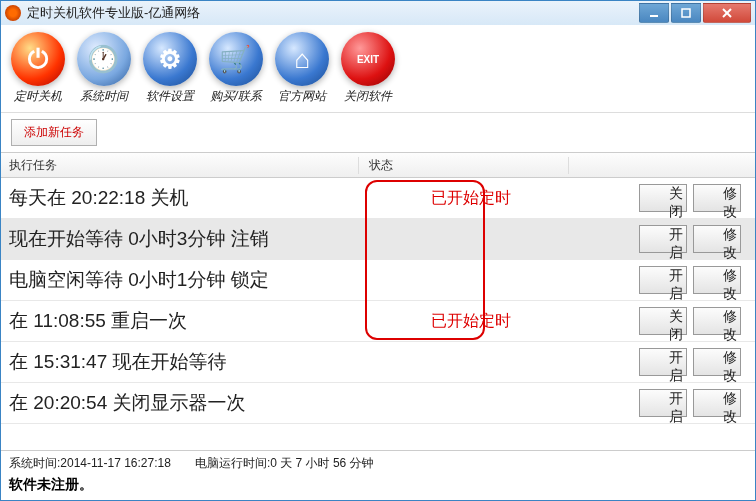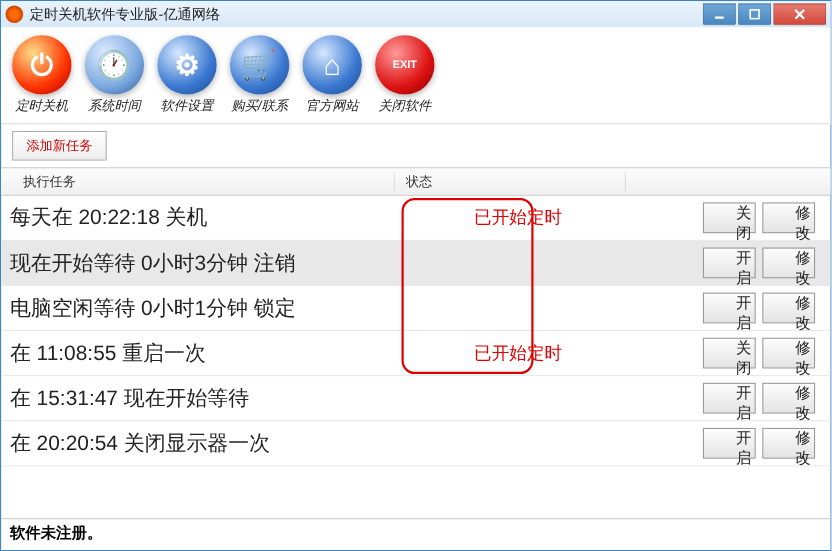--- a/index.html
+++ b/index.html
@@ -18,21 +18,21 @@
 .tool-label { font-size: 12px; color: #222; font-style: italic; }
 .icon-power { background: radial-gradient(circle at 35% 30%, #ffdd88, #ff3300 60%, #aa0000); }
 .icon-clock { background: radial-gradient(circle at 35% 30%, #e0ecff, #7aa8e0 60%, #2a5a9a); }
 .icon-gear { background: radial-gradient(circle at 35% 30%, #d6e8ff, #3a78d0 60%, #1a4a90); }
 .icon-cart { background: radial-gradient(circle at 35% 30%, #d6e8ff, #3a78d0 60%, #1a4a90); }
 .icon-home { background: radial-gradient(circle at 35% 30%, #d6e8ff, #3a78d0 60%, #1a4a90); }
 .icon-exit { background: radial-gradient(circle at 35% 30%, #ff9999, #dd1111 60%, #880000); }
 .subbar { padding: 6px 10px; }
 .add-btn { padding: 4px 12px; border: 1px solid #b0b0b0; background: linear-gradient(#fff,#eee); color: #c00; cursor: pointer; font-size: 12px; }
 .headers { display: flex; height: 26px; align-items: center; border-top: 1px solid #ccc; border-bottom: 1px solid #ccc; background: linear-gradient(#fdfdfd,#efefef); font-size: 12px; color: #333; }
-.col-task { width: 358px; padding-left: 20px; border-right: 1px solid #ddd; }
+.col-task { width: 358px; padding-left: 8px; border-right: 1px solid #ddd; }
 .col-status { width: 210px; padding-left: 10px; border-right: 1px solid #ddd; }
 .col-actions { flex: 1; }
 .rows { flex: 1; overflow: auto; position: relative; }
 .row { display: flex; height: 41px; align-items: center; border-bottom: 1px solid #e8e8e8; }
 .row.selected { background: #e8e8e8; }
 .task-cell { width: 358px; padding-left: 8px; font-size: 19px; color: #222; }
 .status-cell { width: 210px; padding-left: 14px; font-size: 16px; color: #d00; text-align: center; }
 .action-cell { flex: 1; display: flex; gap: 6px; justify-content: flex-end; padding-right: 14px; }
 .row-btn { width: 48px; height: 28px; border: 1px solid #999; background: linear-gradient(#fcfcfc,#e4e4e4); cursor: pointer; font-size: 14px; color: #222; padding-left: 26px; }
 .status-box { position: absolute; left: 364px; top: 2px; width: 120px; height: 160px; border: 2px solid #d00; border-radius: 12px; pointer-events: none; }
@@ -150,15 +150,19 @@
         <div class="task-cell">在 20:20:54 关闭显示器一次</div>
         <div class="status-cell"></div>
         <div class="action-cell">
           <button class="row-btn">开启</button>
           <button class="row-btn">修改</button>
         </div>
       </div>
     </div>
 
   <div class="footer">
+    <div class="footer-line1">
+      <span><span>系统时间:</span><span>2014-11-17 16:27:18</span></span>
+      <span><span>电脑运行时间:</span><span>0 天 7 小时 56 分钟</span></span>
+    </div>
     <div class="footer-line2">软件未注册。</div>
   </div>
 </div>
 
 </body></html>

